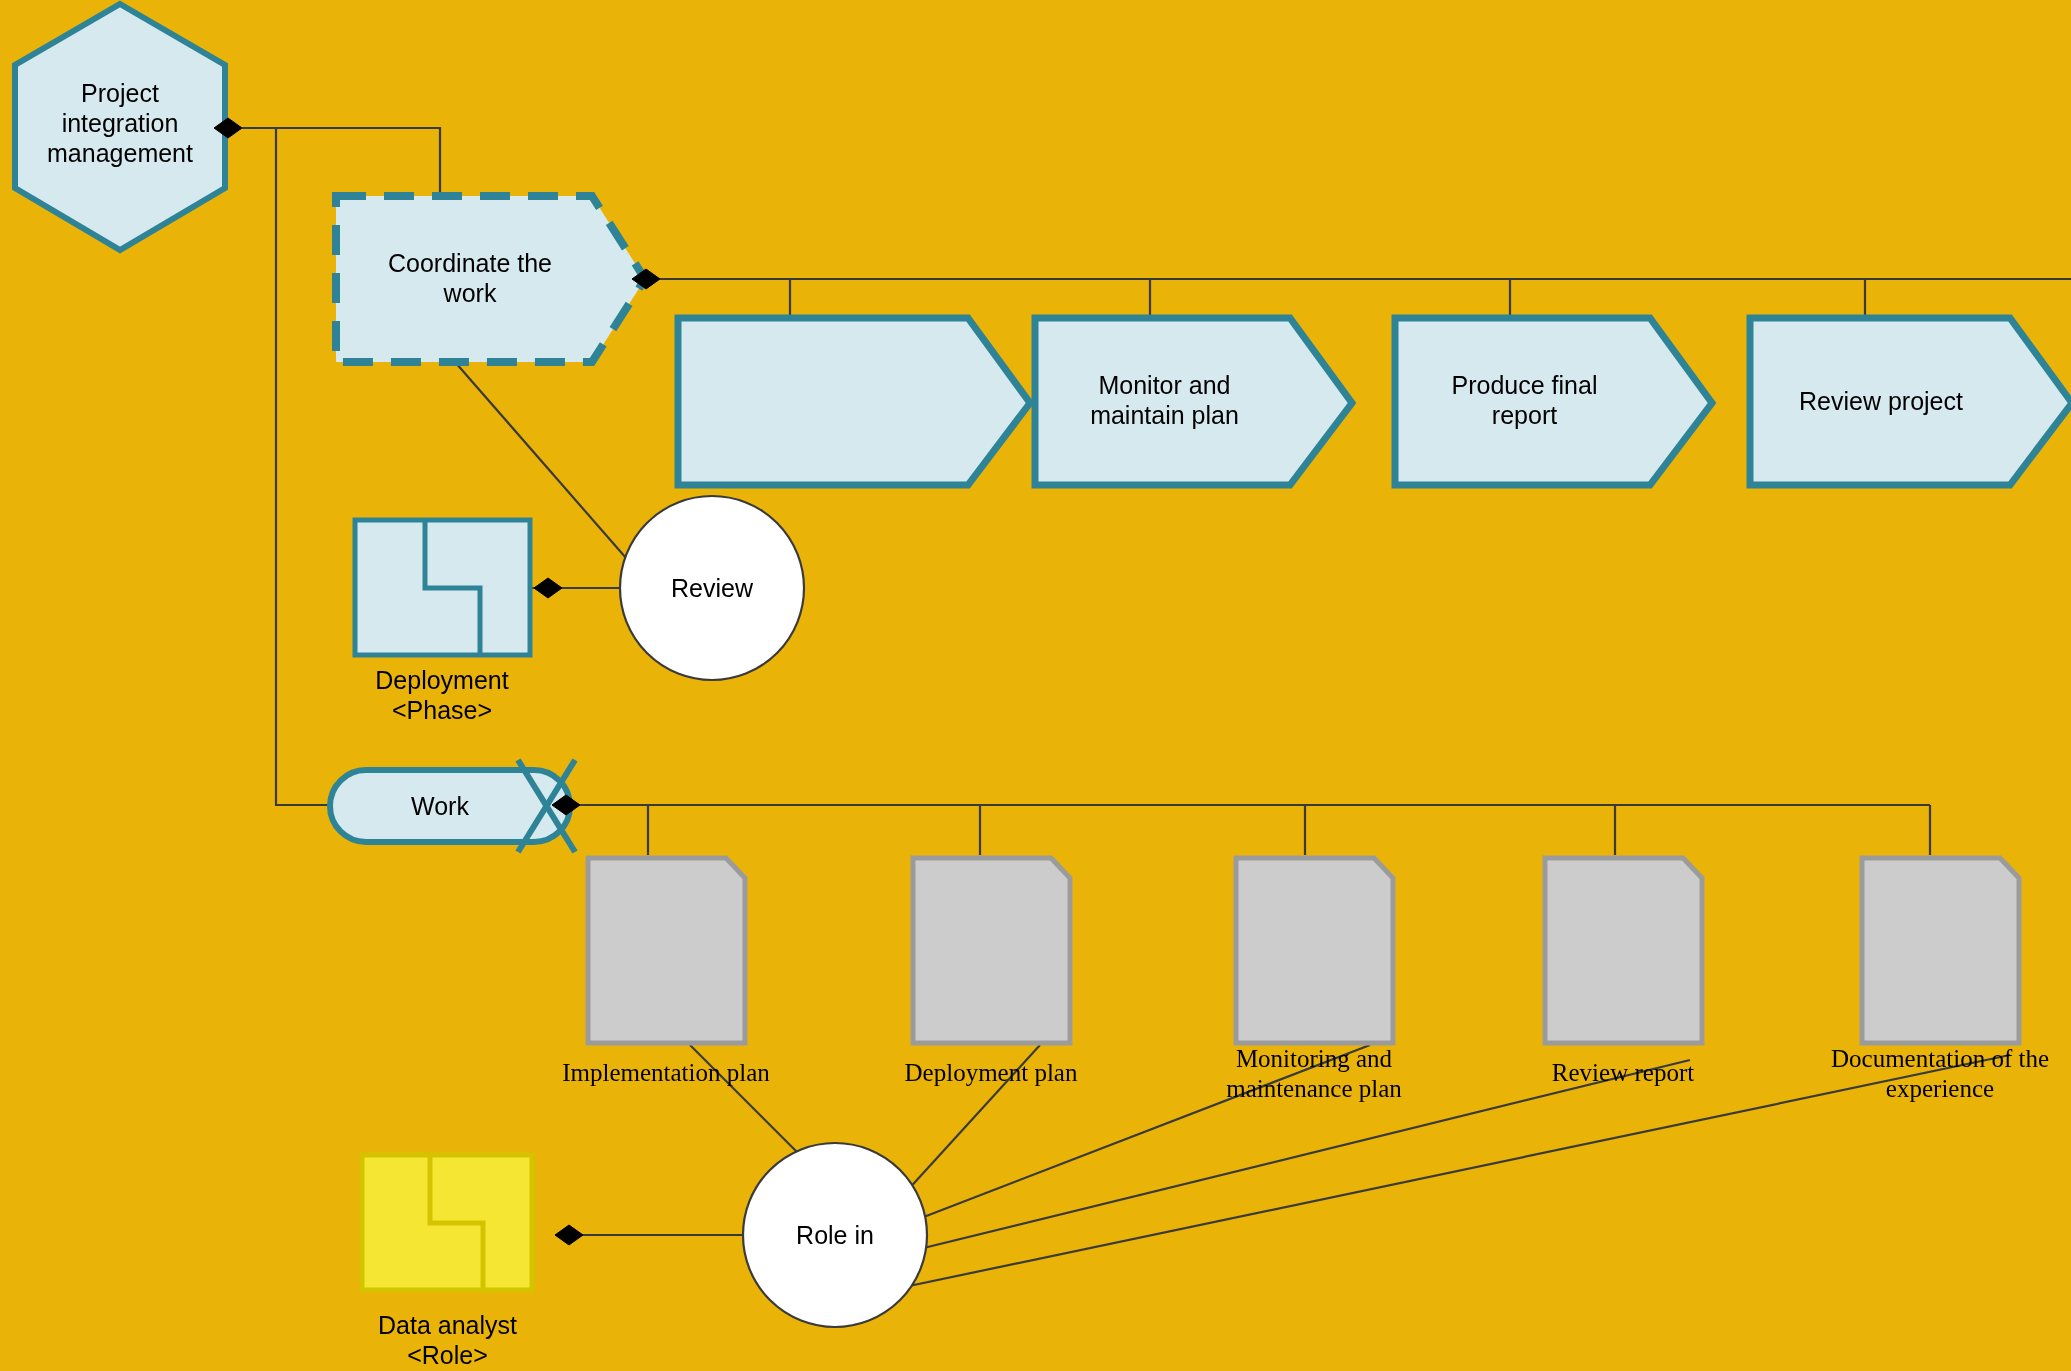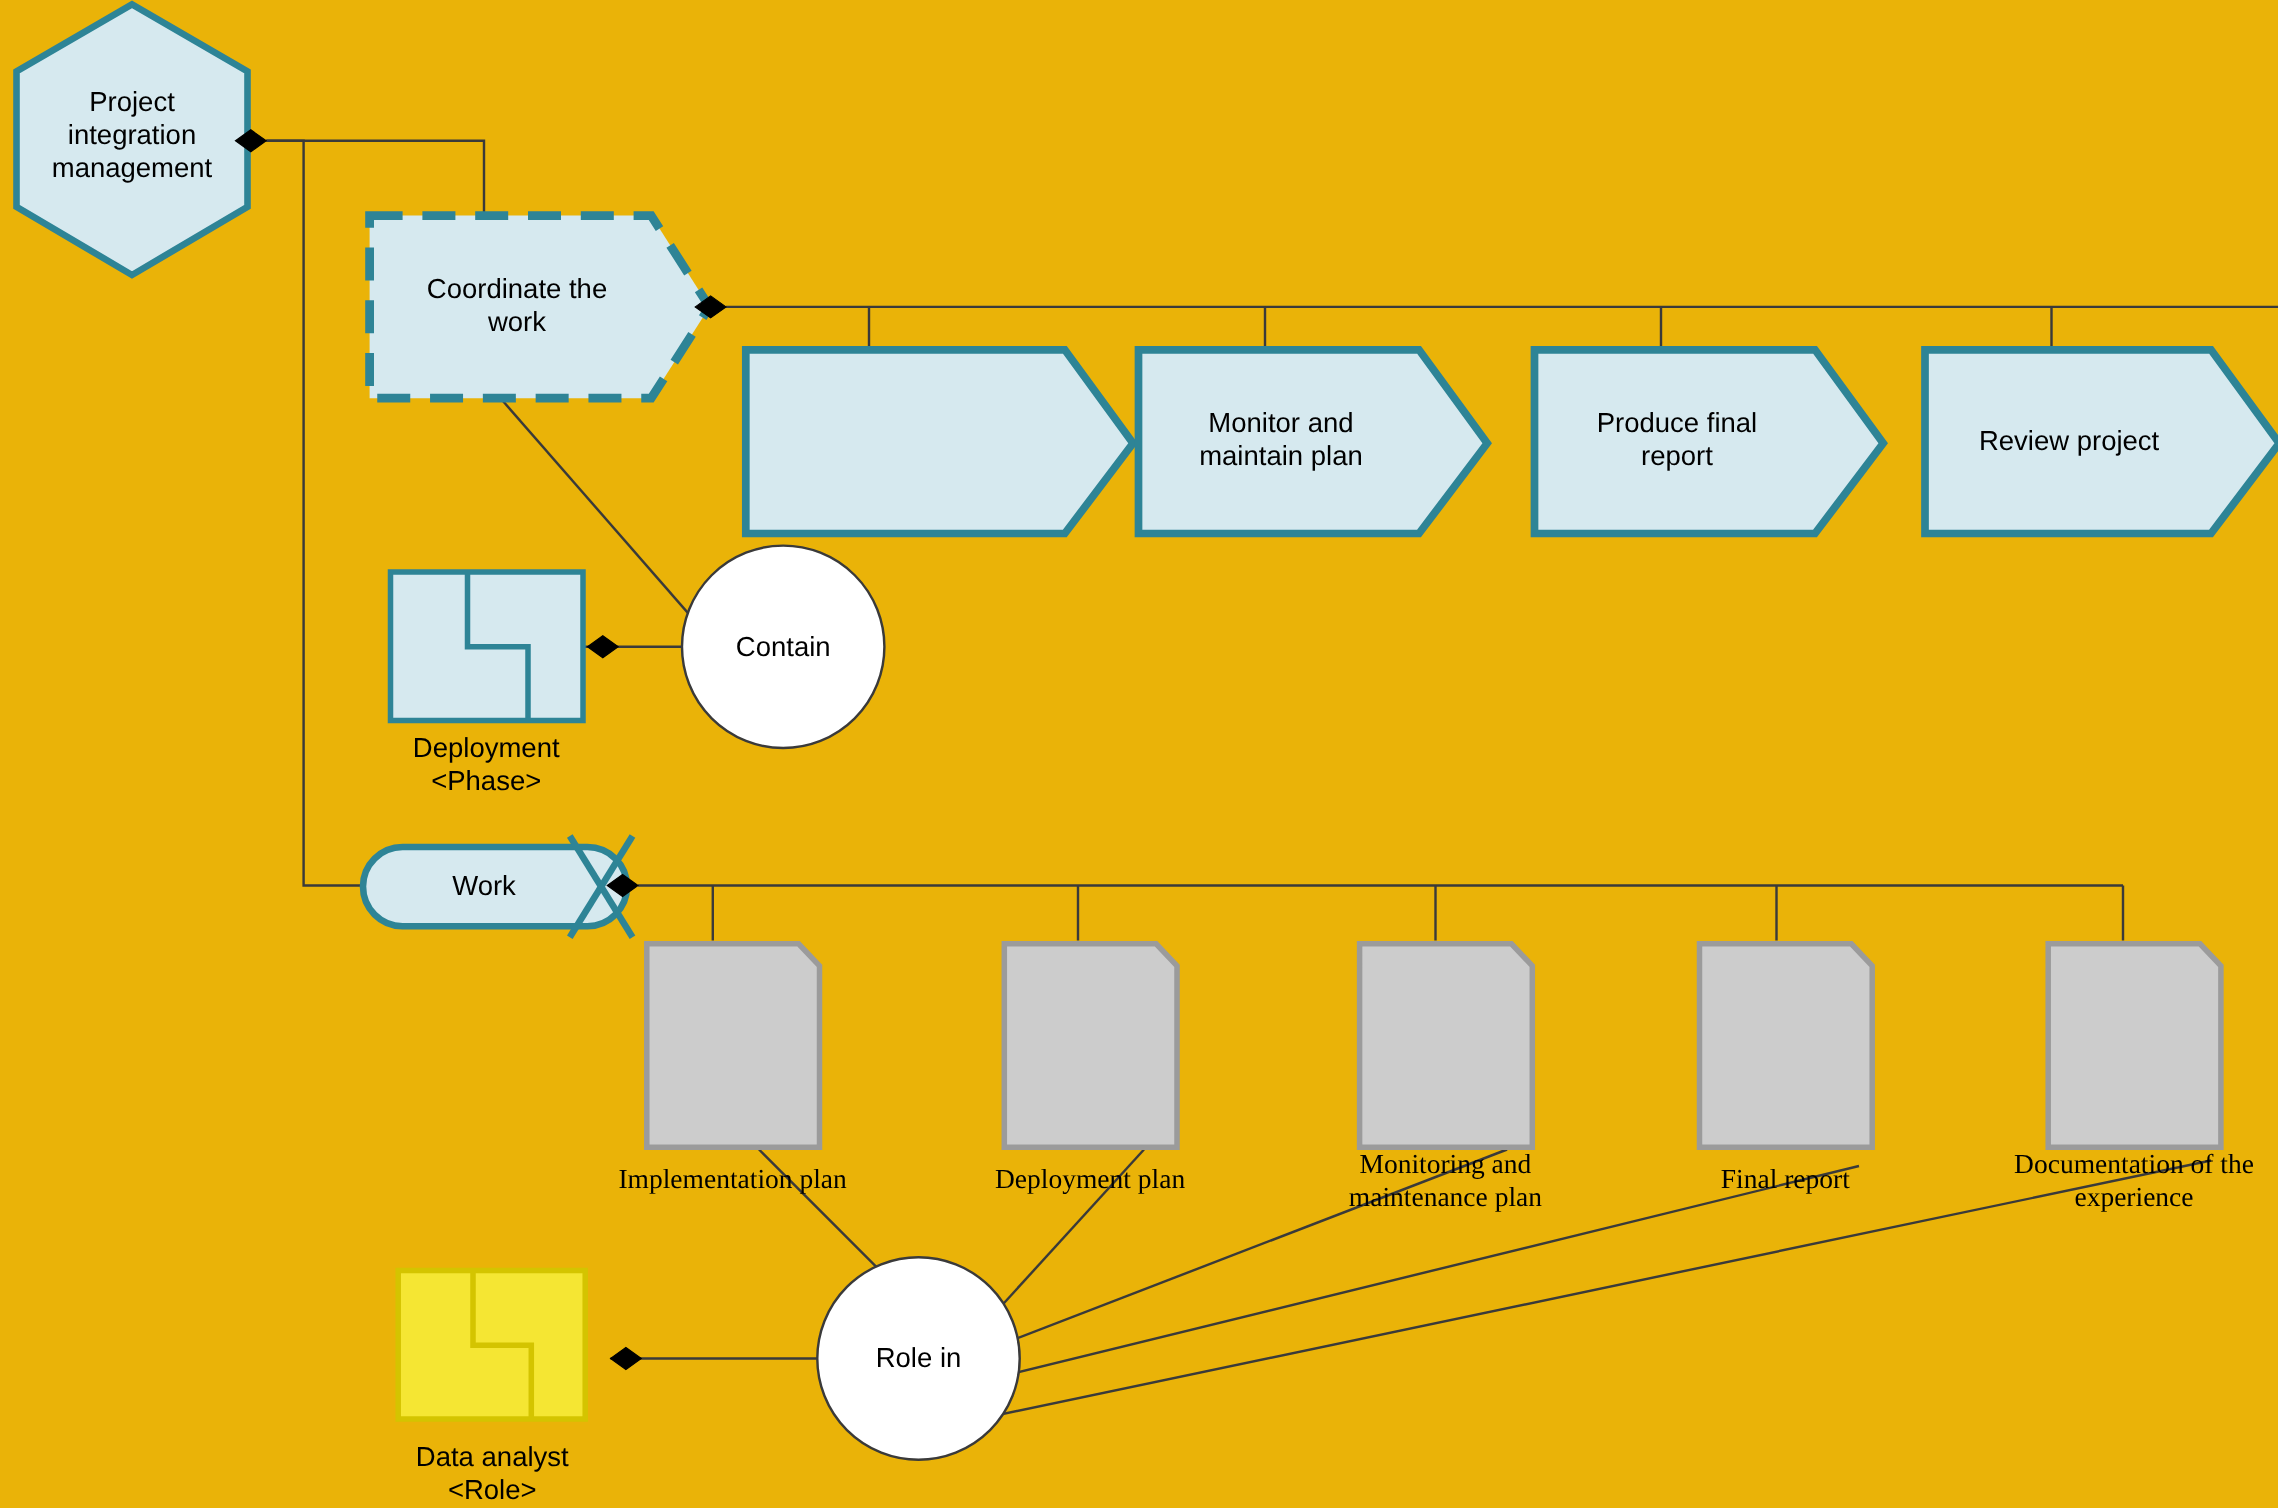--- a/index.html
+++ b/index.html
@@ -138,34 +138,34 @@
 maintain plan</div>
 
   <div class="node-label" style="left:1397px; top:370px; width:255px;">Produce final
 report</div>
 
   <div class="node-label" style="left:1752px; top:386px; width:258px;">Review project</div>
 
   <div class="node-label" style="left:322px; top:665px; width:240px;">Deployment
 &lt;Phase&gt;</div>
 
-  <div class="node-label" style="left:622px; top:573px; width:180px;">Contain</div>
+  <div class="node-label" style="left:622px; top:573px; width:180px;">Review</div>
 
   <div class="node-label" style="left:340px; top:791px; width:200px;">Work</div>
 
   <div class="node-label" style="left:745px; top:1220px; width:180px;">Role in</div>
 
   <div class="node-label" style="left:345px; top:1310px; width:205px;">Data analyst
 &lt;Role&gt;</div>
 
   <div class="node-label lbl-small" style="left:516px; top:1058px; width:300px;">Implementation plan</div>
 
   <div class="node-label lbl-small" style="left:841px; top:1058px; width:300px;">Deployment plan</div>
 
   <div class="node-label lbl-small" style="left:1164px; top:1044px; width:300px;">Monitoring and
 maintenance plan</div>
 
-  <div class="node-label lbl-small" style="left:1473px; top:1058px; width:300px;">Final report</div>
+  <div class="node-label lbl-small" style="left:1473px; top:1058px; width:300px;">Review report</div>
 
   <div class="node-label lbl-small" style="left:1790px; top:1044px; width:300px;">Documentation of the
 experience</div>
 
 </div>
 
 </body></html>

